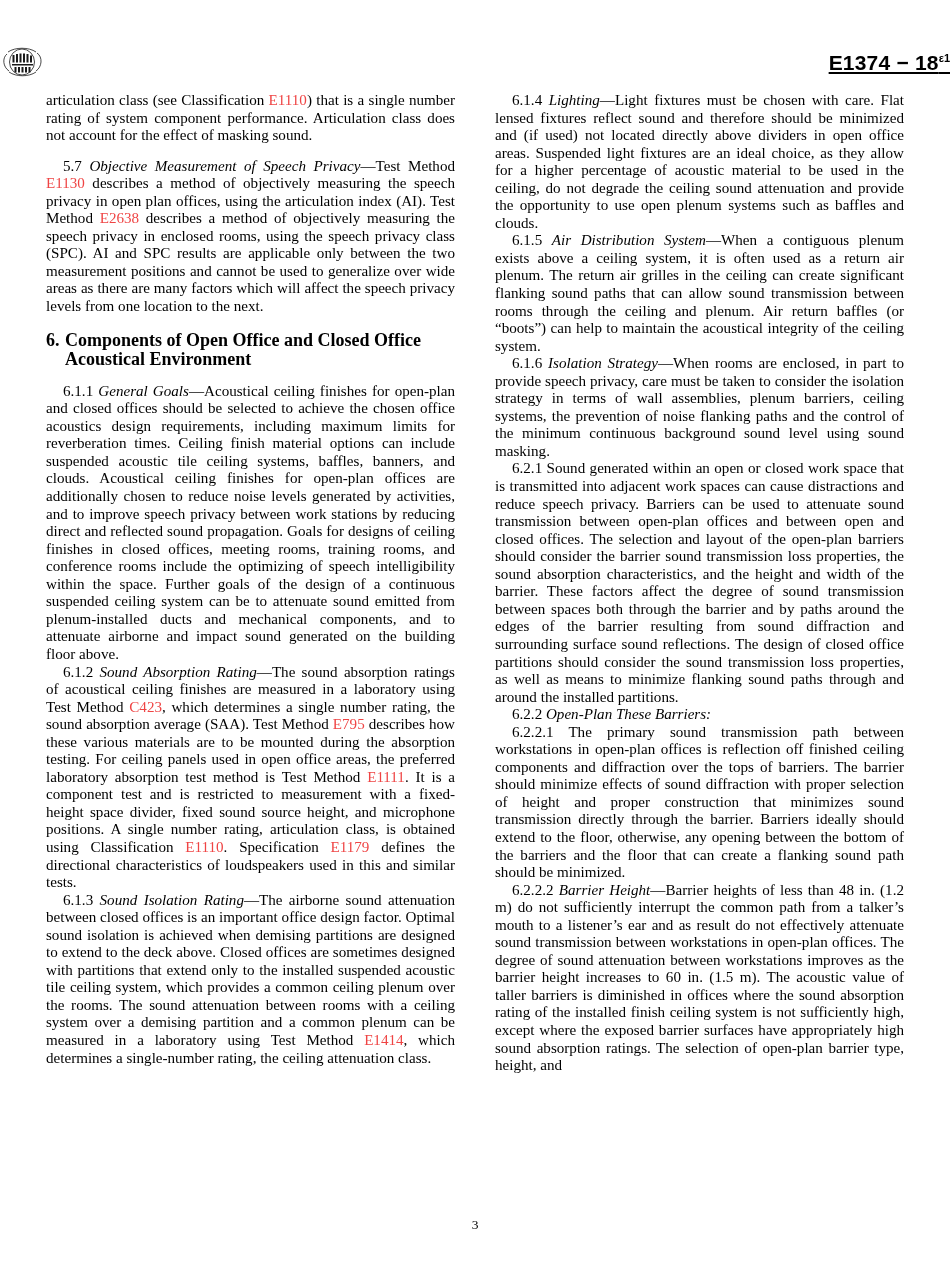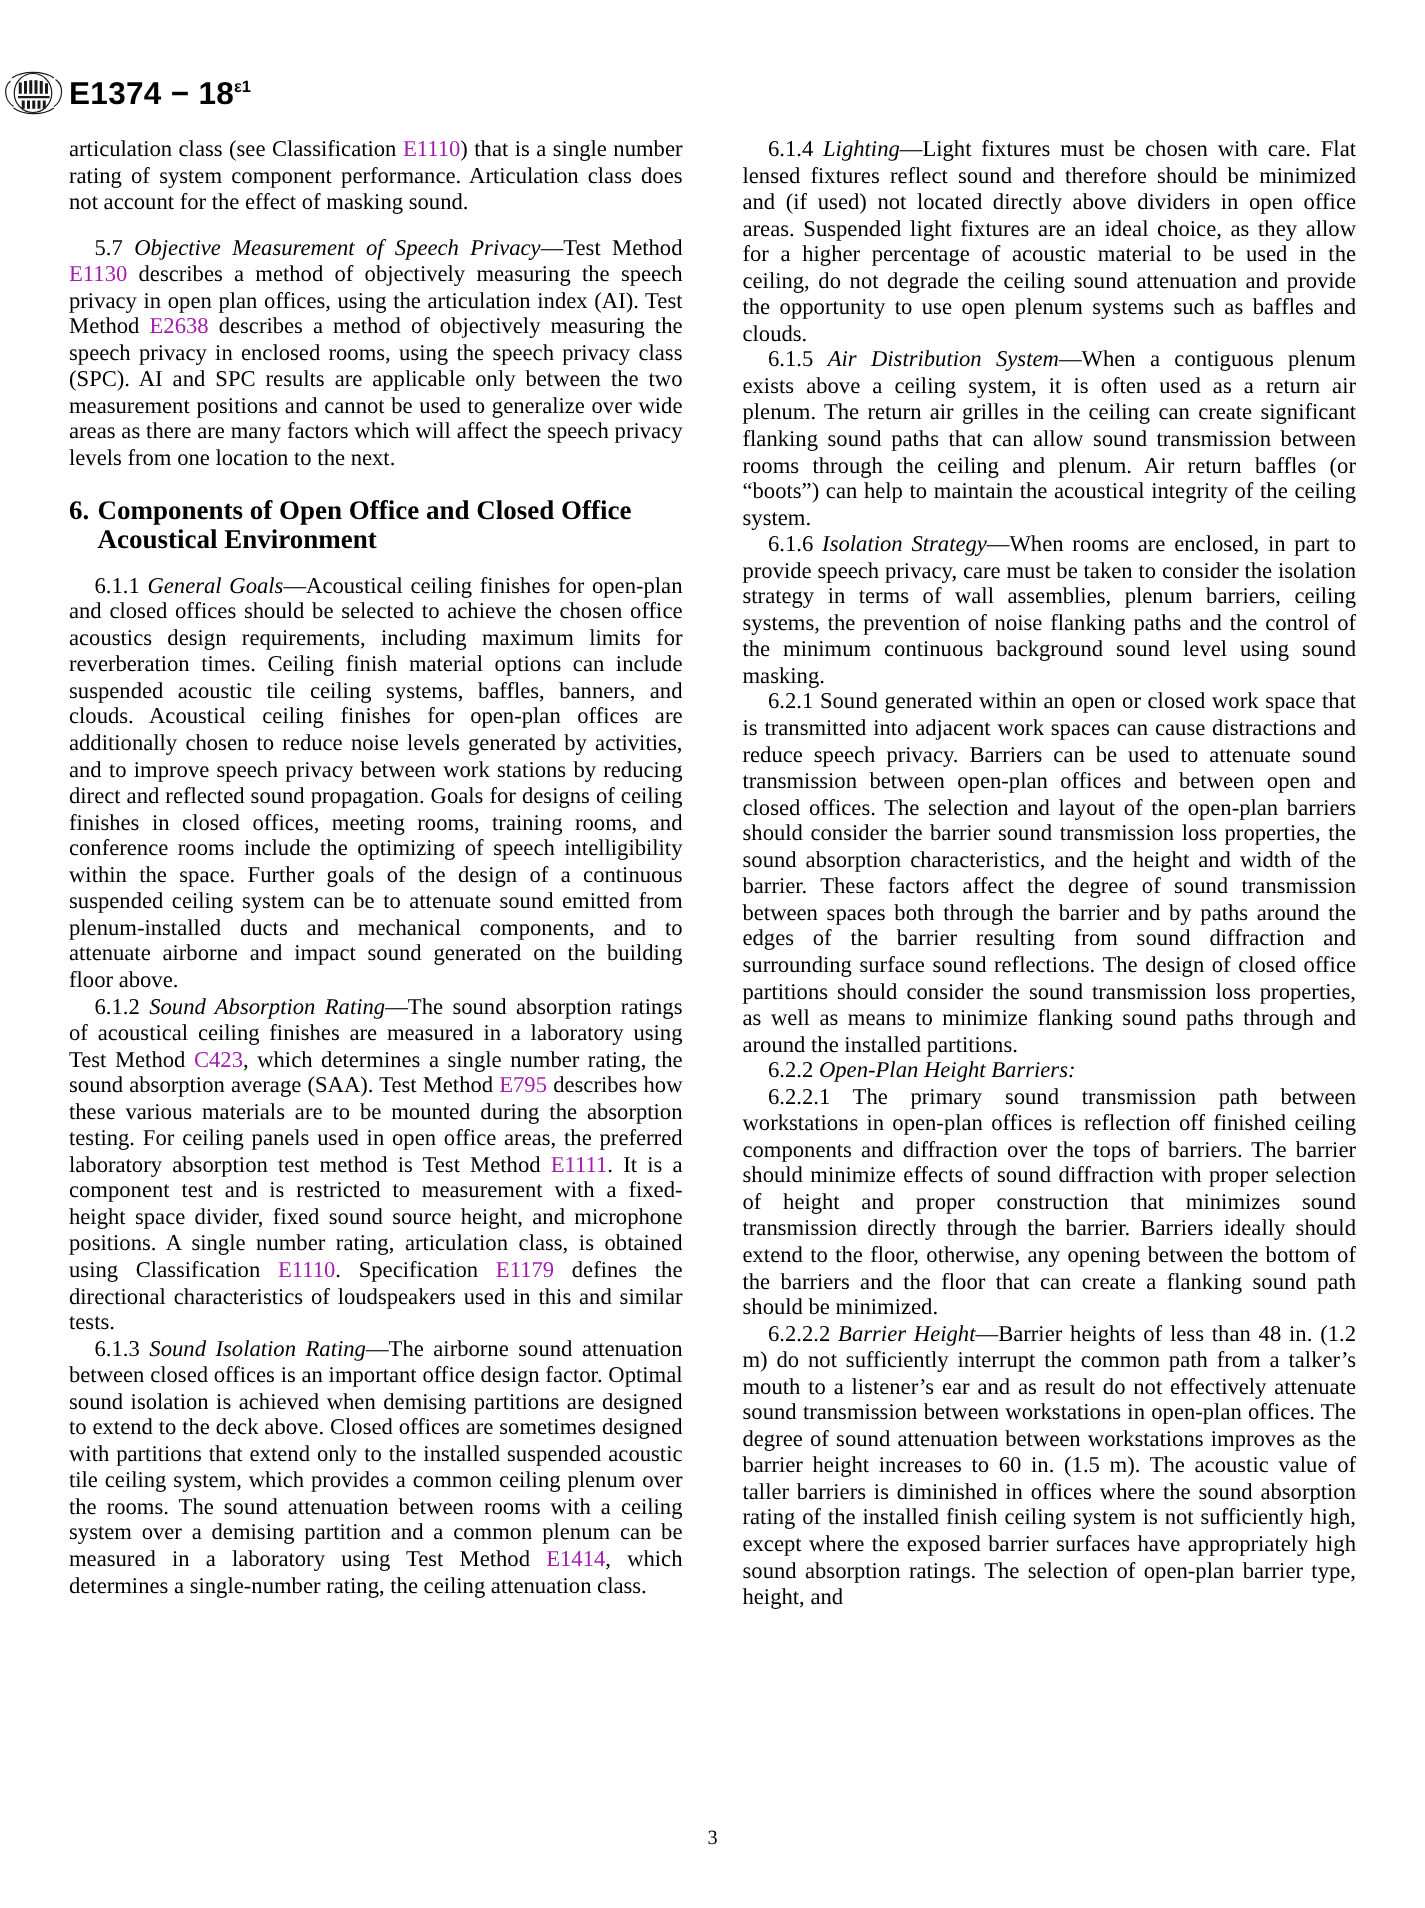--- a/index.html
+++ b/index.html
@@ -20,21 +20,23 @@
 
   
   .header {
     position: absolute;
     top: 38px;
     left: 0;
     width: 950px;
     height: 48px;
     display: flex;
     align-items: center;
-    justify-content: flex-start;
+    justify-content: space-between;
+    gap: 11px;
+    text-decoration: underline;
   }
   .astm-logo {
     width: 46px;
     height: 34px;
     flex: none;
     display: block;
   }
   .header-title {
     font-family: "Liberation Sans", "DejaVu Sans", sans-serif;
     font-weight: bold;
@@ -80,21 +82,21 @@
   p.flush {
     text-indent: 0;
   }
   .num {
     white-space: nowrap;
   }
   .it {
     font-style: italic;
   }
   .lnk {
-    color: #a21caf;
+    color: #ef4444;
   }
 
   
   .sec-head {
     font-weight: bold;
     font-size: 18px;
     line-height: 19.6px;
     margin: 15px 0 13px 0;
     padding-left: 19px;
     text-indent: -19px;
@@ -175,21 +177,21 @@
 
       <p class="indent"><span class="num">6.1.4</span> <span class="it">Lighting</span><span>—Light fixtures must be chosen with care. Flat lensed fixtures reflect sound and therefore should be minimized and (if used) not located directly above dividers in open office areas. Suspended light fixtures are an ideal choice, as they allow for a higher percentage of acoustic material to be used in the ceiling, do not degrade the ceiling sound attenuation and provide the opportunity to use open plenum systems such as baffles and clouds.</span></p>
 
       <p class="indent"><span class="num">6.1.5</span> <span class="it">Air Distribution System</span><span>—When a contiguous plenum exists above a ceiling system, it is often used as a return air plenum. The return air grilles in the ceiling can create significant flanking sound paths that can allow sound transmission between rooms through the ceiling and plenum. Air return baffles (or “boots”) can help to maintain the acoustical integrity of the ceiling system.</span></p>
 
       <p class="indent"><span class="num">6.1.6</span> <span class="it">Isolation Strategy</span><span>—When rooms are enclosed, in part to provide speech privacy, care must be taken to consider the isolation strategy in terms of wall assemblies, plenum barriers, ceiling systems, the prevention of noise flanking paths and the control of the minimum continuous background sound level using sound masking.</span></p>
 
 
       <p class="indent"><span class="num">6.2.1</span> <span>Sound generated within an open or closed work space that is transmitted into adjacent work spaces can cause distractions and reduce speech privacy. Barriers can be used to attenuate sound transmission between open-plan offices and between open and closed offices. The selection and layout of the open-plan barriers should consider the barrier sound transmission loss properties, the sound absorption characteristics, and the height and width of the barrier. These factors affect the degree of sound transmission between spaces both through the barrier and by paths around the edges of the barrier resulting from sound diffraction and surrounding surface sound reflections. The design of closed office partitions should consider the sound transmission loss properties, as well as means to minimize flanking sound paths through and around the installed partitions.</span></p>
 
-      <p class="indent"><span class="num">6.2.2</span> <span class="it">Open-Plan Height Barriers:</span></p>
+      <p class="indent"><span class="num">6.2.2</span> <span class="it">Open-Plan These Barriers:</span></p>
 
       <p class="indent"><span class="num">6.2.2.1</span> <span>The primary sound transmission path between workstations in open-plan offices is reflection off finished ceiling components and diffraction over the tops of barriers. The barrier should minimize effects of sound diffraction with proper selection of height and proper construction that minimizes sound transmission directly through the barrier. Barriers ideally should extend to the floor, otherwise, any opening between the bottom of the barriers and the floor that can create a flanking sound path should be minimized.</span></p>
 
       <p class="indent"><span class="num">6.2.2.2</span> <span class="it">Barrier Height</span><span>—Barrier heights of less than 48 in. (1.2 m) do not sufficiently interrupt the common path from a talker’s mouth to a listener’s ear and as result do not effectively attenuate sound transmission between workstations in open-plan offices. The degree of sound attenuation between workstations improves as the barrier height increases to 60 in. (1.5 m). The acoustic value of taller barriers is diminished in offices where the sound absorption rating of the installed finish ceiling system is not sufficiently high, except where the exposed barrier surfaces have appropriately high sound absorption ratings. The selection of open-plan barrier type, height, and</span></p>
 
     </div>
   </div>
 
   <div class="folio">3</div>
 

